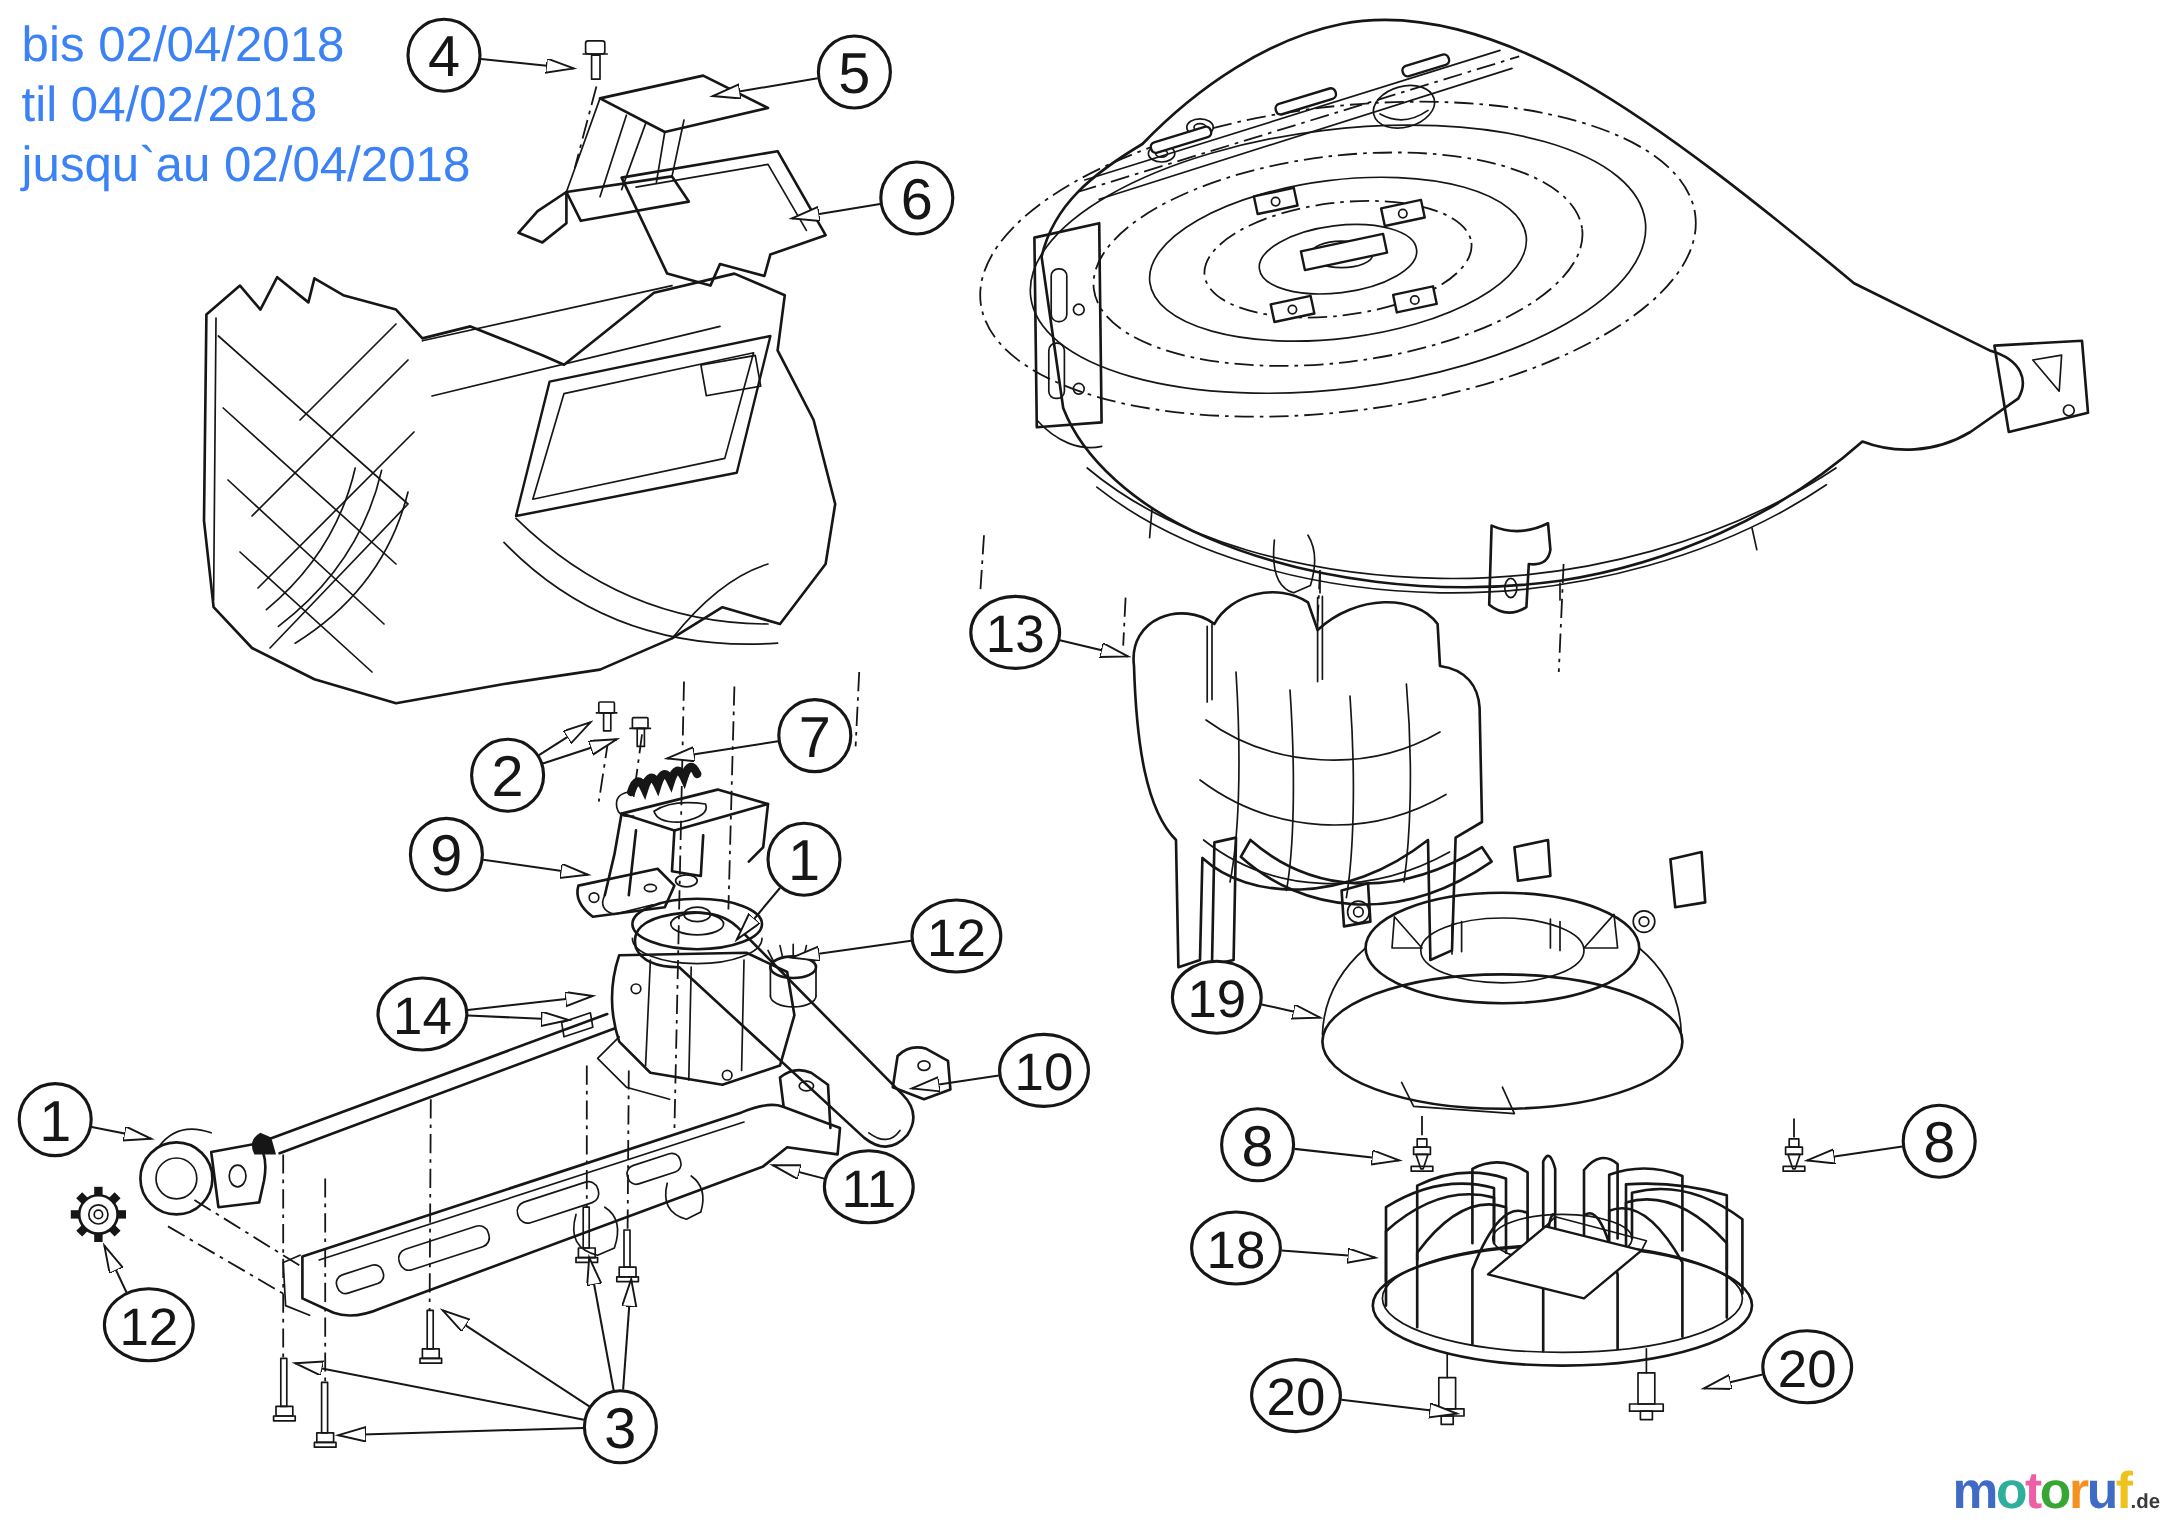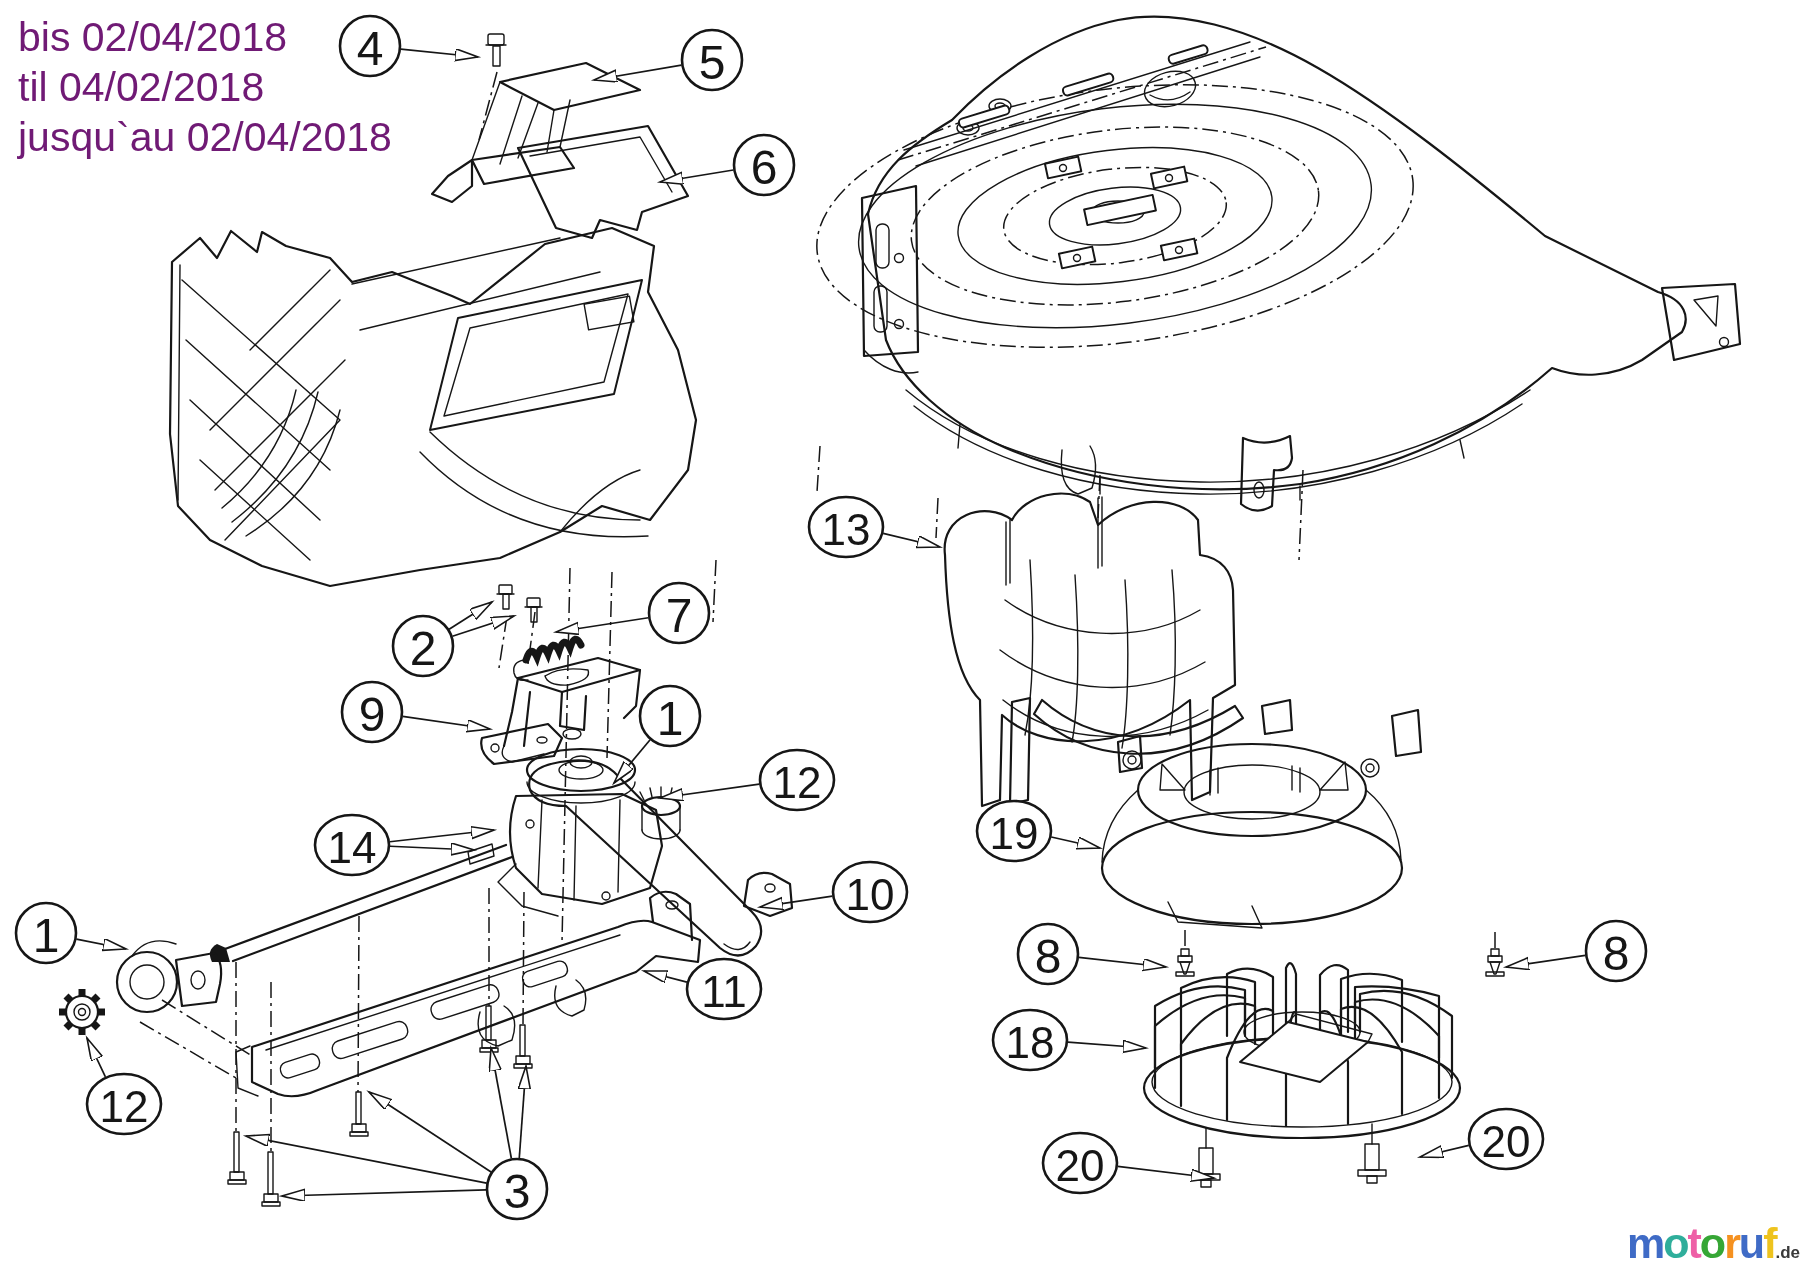--- a/index.html
+++ b/index.html
@@ -12,21 +12,21 @@
   .wfill{fill:#ffffff;stroke:#161616;stroke-width:2;stroke-linejoin:round;}
   .blk{fill:#161616;stroke:none;}
   .spring{fill:none;stroke:#161616;stroke-width:7;stroke-linecap:round;}
   .tooth{stroke:#161616;stroke-width:7;stroke-linecap:butt;}
   .leader{stroke:#161616;stroke-width:1.7;fill:none;}
   .callout-circle{fill:#fff;stroke:#161616;stroke-width:2.6;}
   .callout-num{font-family:"Liberation Sans",sans-serif;font-size:48px;fill:#161616;
                text-anchor:middle;dominant-baseline:central;}
   .callout-num.small{font-size:44px;}
   #header-text{position:absolute;left:18px;top:12px;font-size:41px;line-height:1.22;
-               color:#701a75;white-space:pre;}
+               color:#3b82f6;white-space:pre;}
   #footer{position:absolute;left:0;top:0;width:1800px;height:1140px;pointer-events:none;}
   #watermark{position:absolute;left:1627px;top:1219px;font-size:43px;font-weight:bold;
              letter-spacing:-2px;white-space:nowrap;}
   #watermark .suffix{font-size:17px;letter-spacing:0;font-weight:bold;}
   #part-code{position:absolute;left:1452px;top:1208px;font-size:51px;letter-spacing:-1px;
              color:#000;white-space:nowrap;}
 </style>
 </head>
 <body>
 

